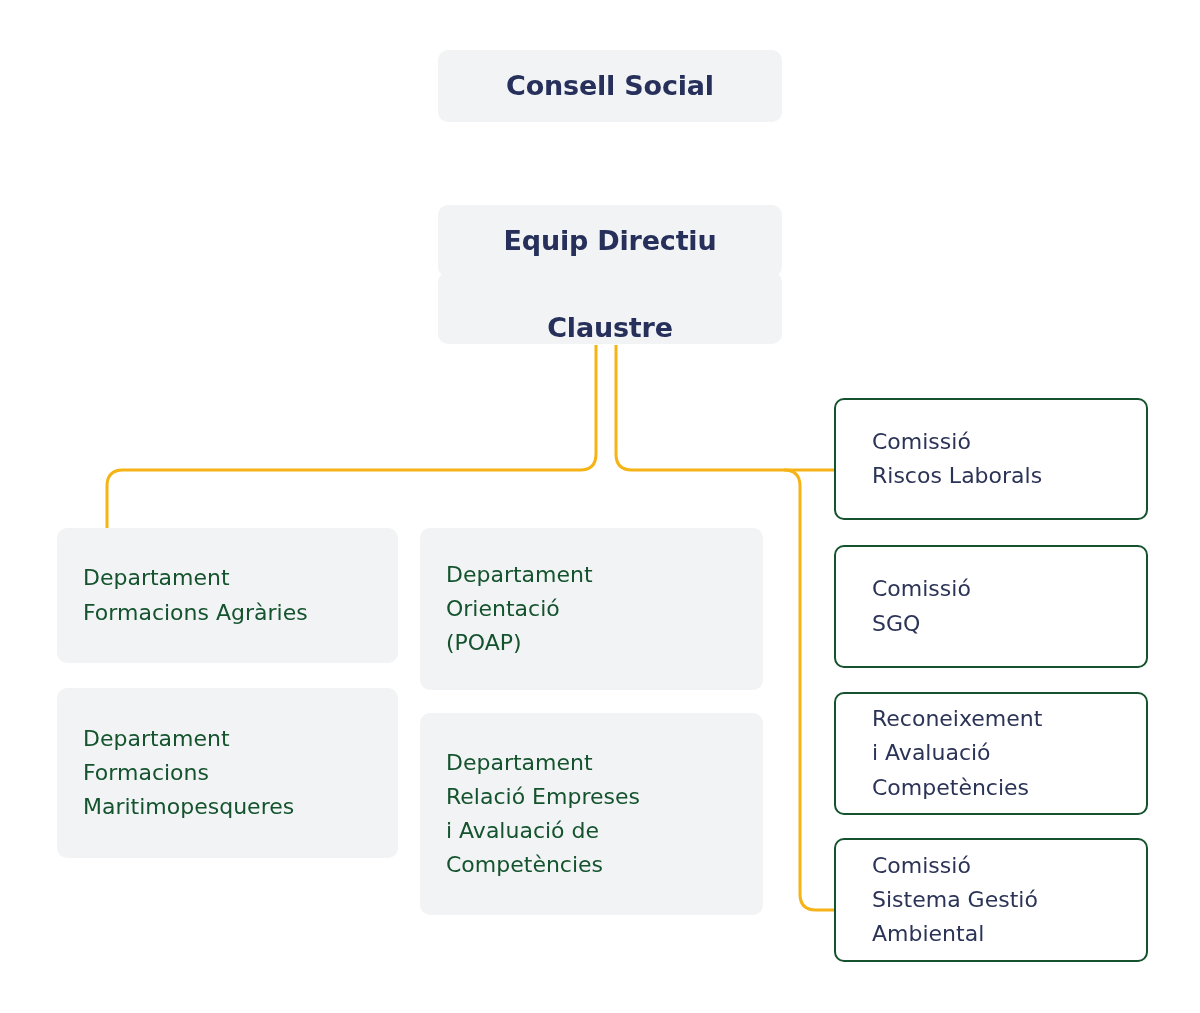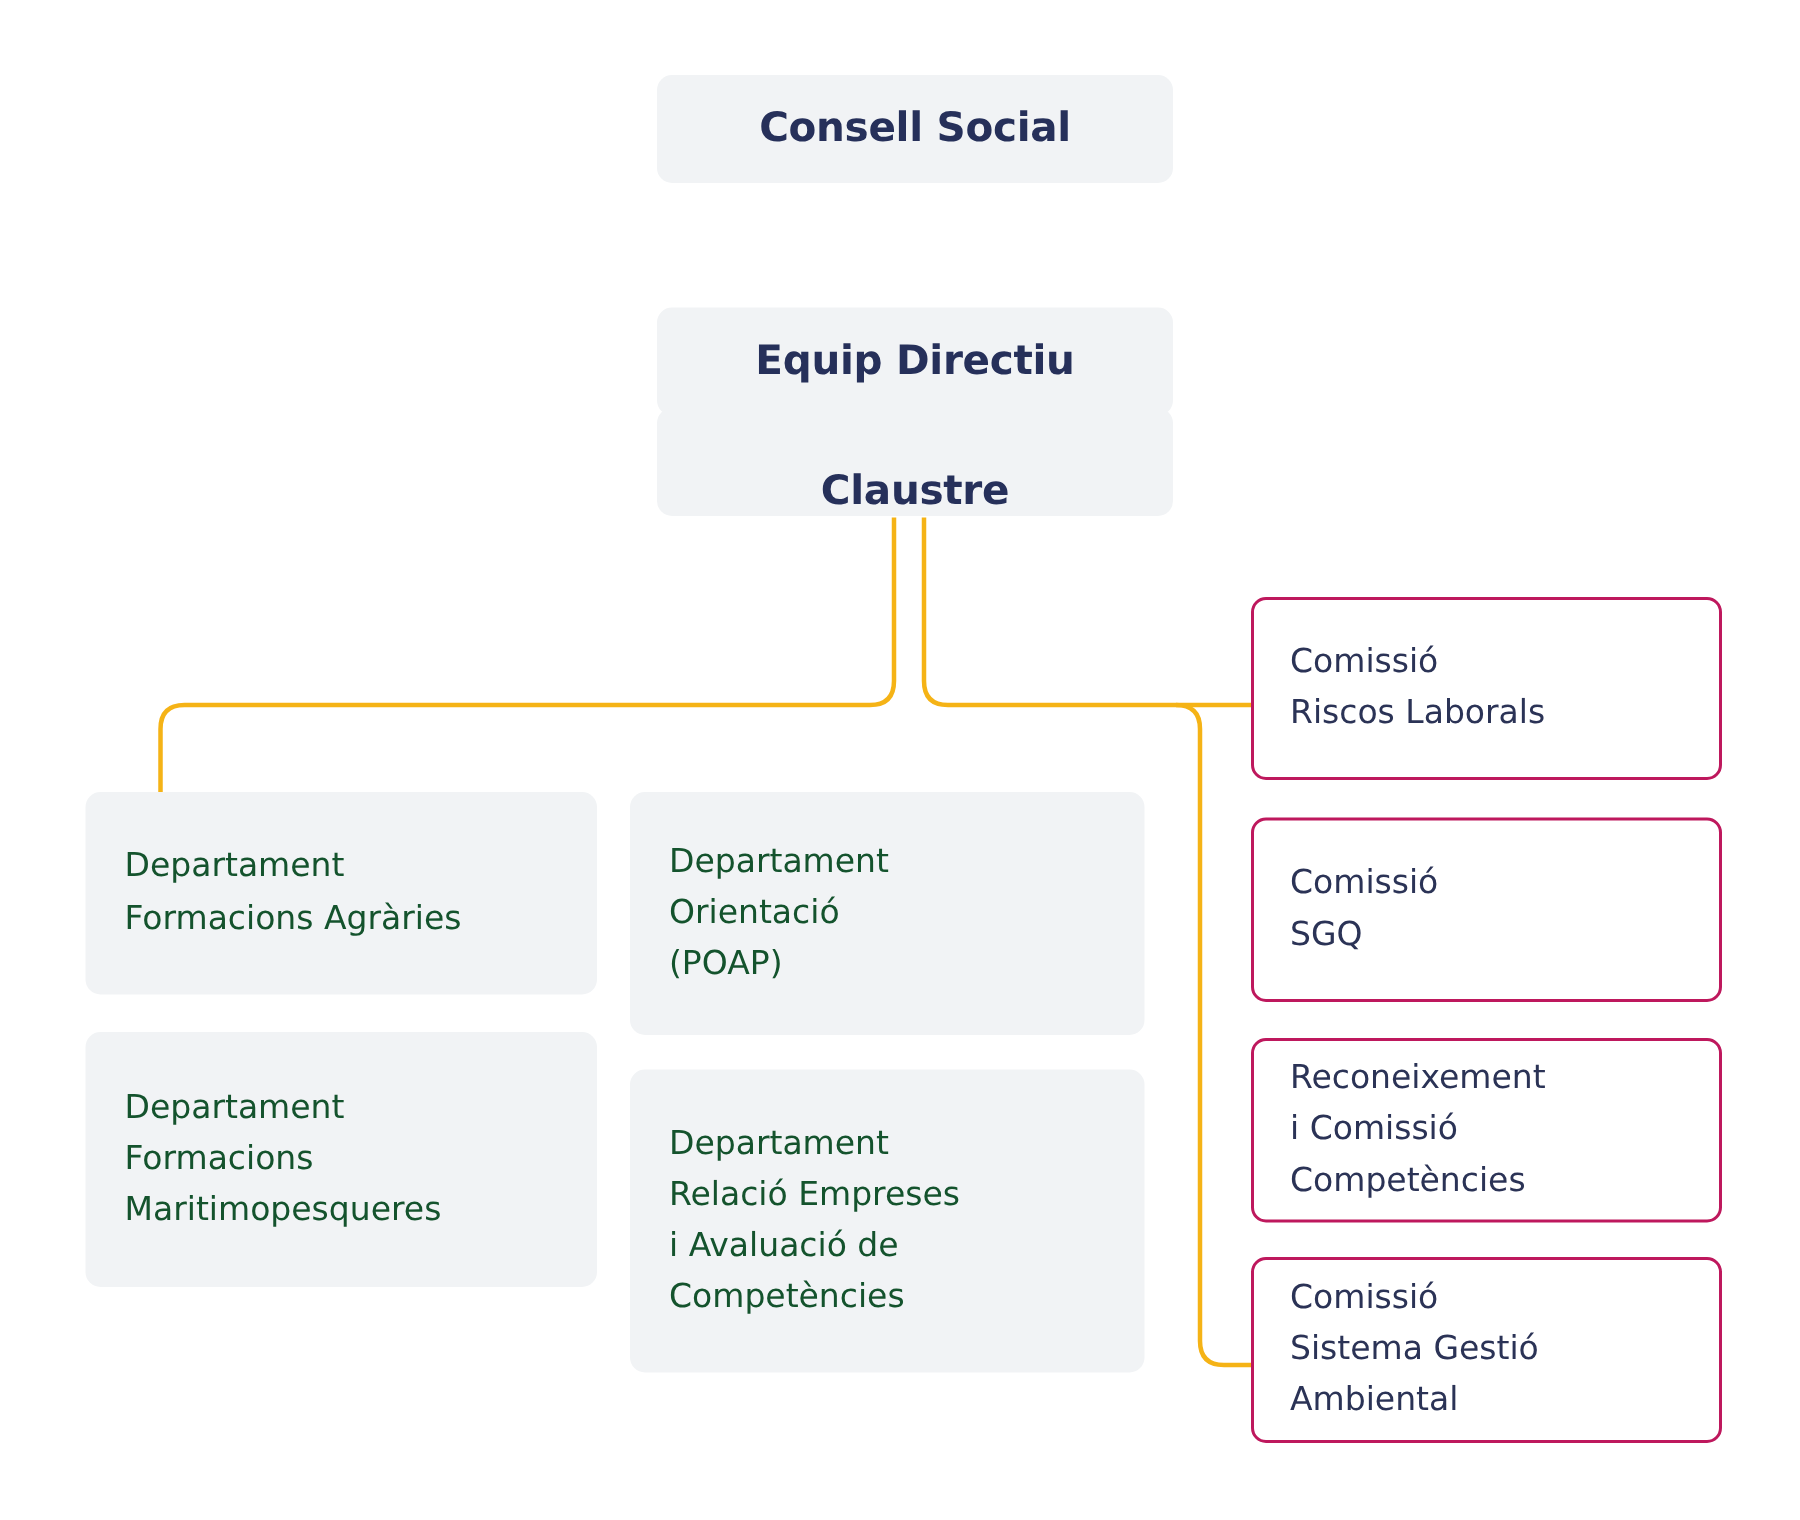--- a/index.html
+++ b/index.html
@@ -58,23 +58,23 @@
     font-size: 22px;
     font-weight: 400;
     color: #14532d;
     line-height: 1.55;
     white-space: pre-line;
   }
 
   
   .node--commission {
     background: #ffffff;
-    border: 2px solid #be185d;
+    border: 2px solid #14532d;
     justify-content: flex-start;
-    padding: 0 24px;
+    padding: 0 36px;
   }
   .node--commission .node-label {
     font-size: 22px;
     font-weight: 400;
     color: #2b3356;
     line-height: 1.55;
     white-space: pre-line;
   }
 </style>
 </head>
@@ -146,21 +146,21 @@
 Riscos Laborals</span>
   </div>
 
   <div class="node node--commission" style="left:834px; top:545px; width:314px; height:123px;">
     <span class="node-label">Comissió
 SGQ</span>
   </div>
 
   <div class="node node--commission" style="left:834px; top:692px; width:314px; height:123px;">
     <span class="node-label">Reconeixement
-i Comissió
+i Avaluació
 Competències</span>
   </div>
 
   <div class="node node--commission" style="left:834px; top:838px; width:314px; height:124px;">
     <span class="node-label">Comissió
 Sistema Gestió
 Ambiental</span>
   </div>
 
 </div>

